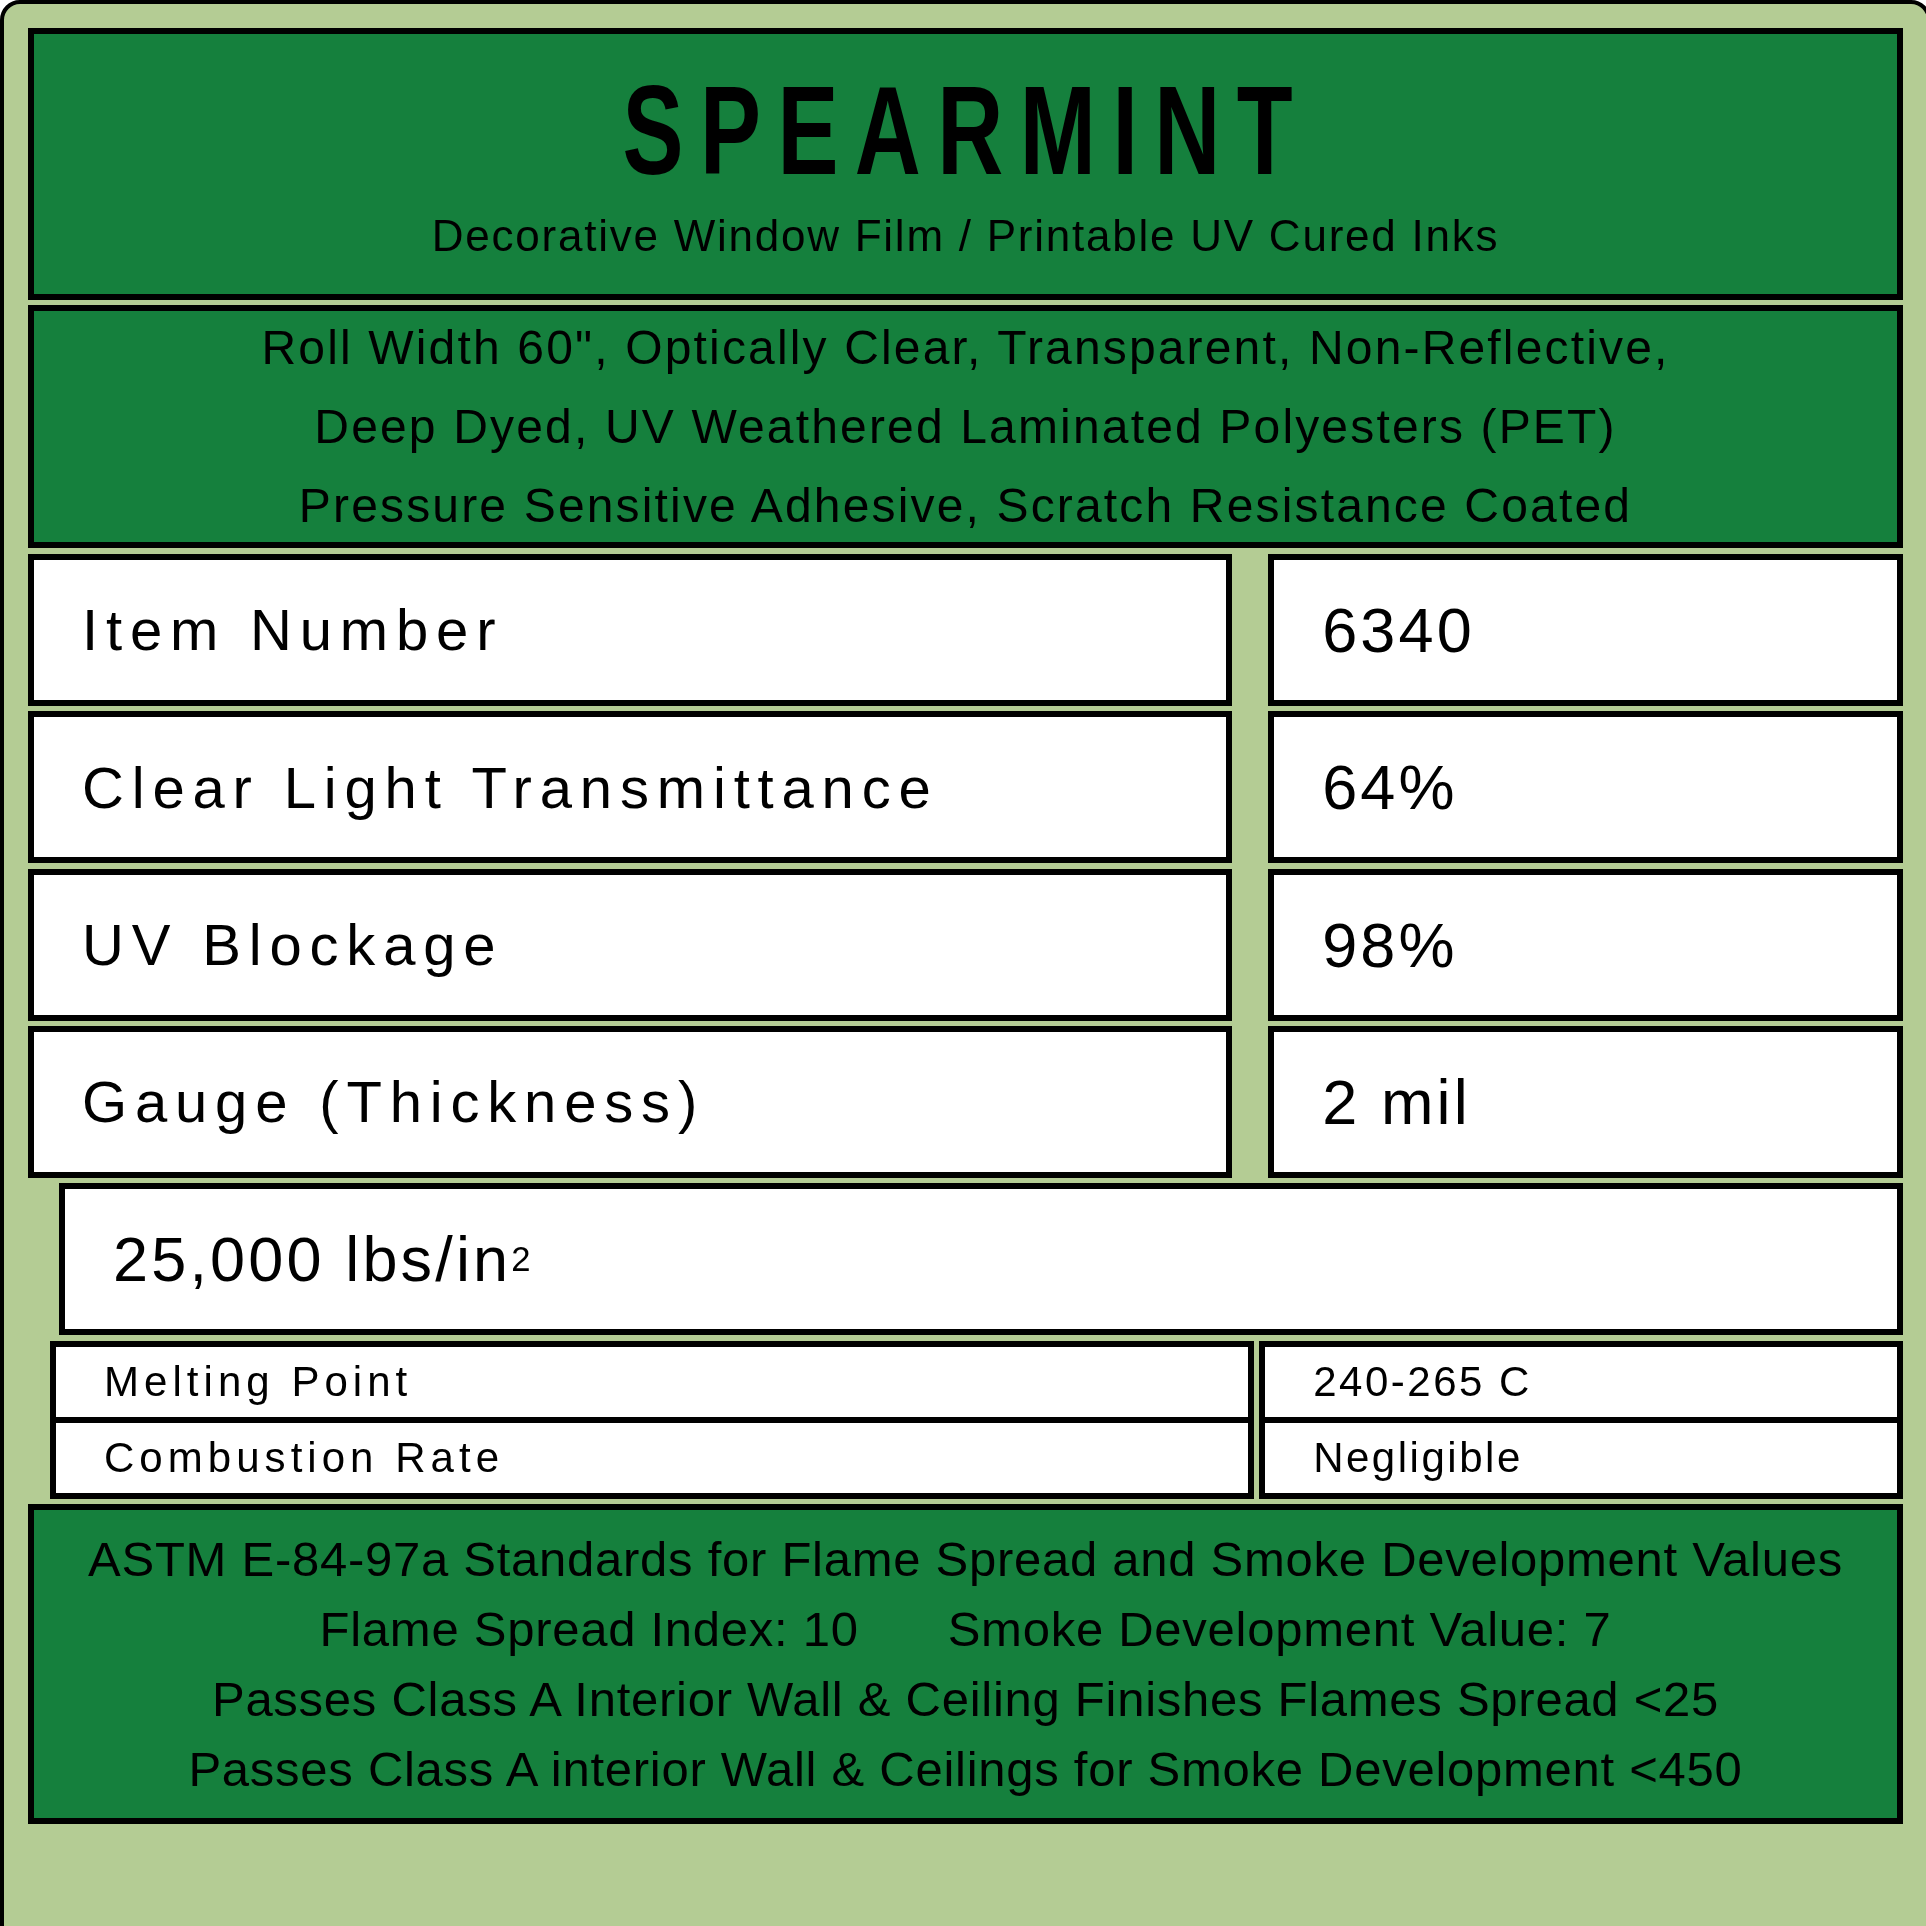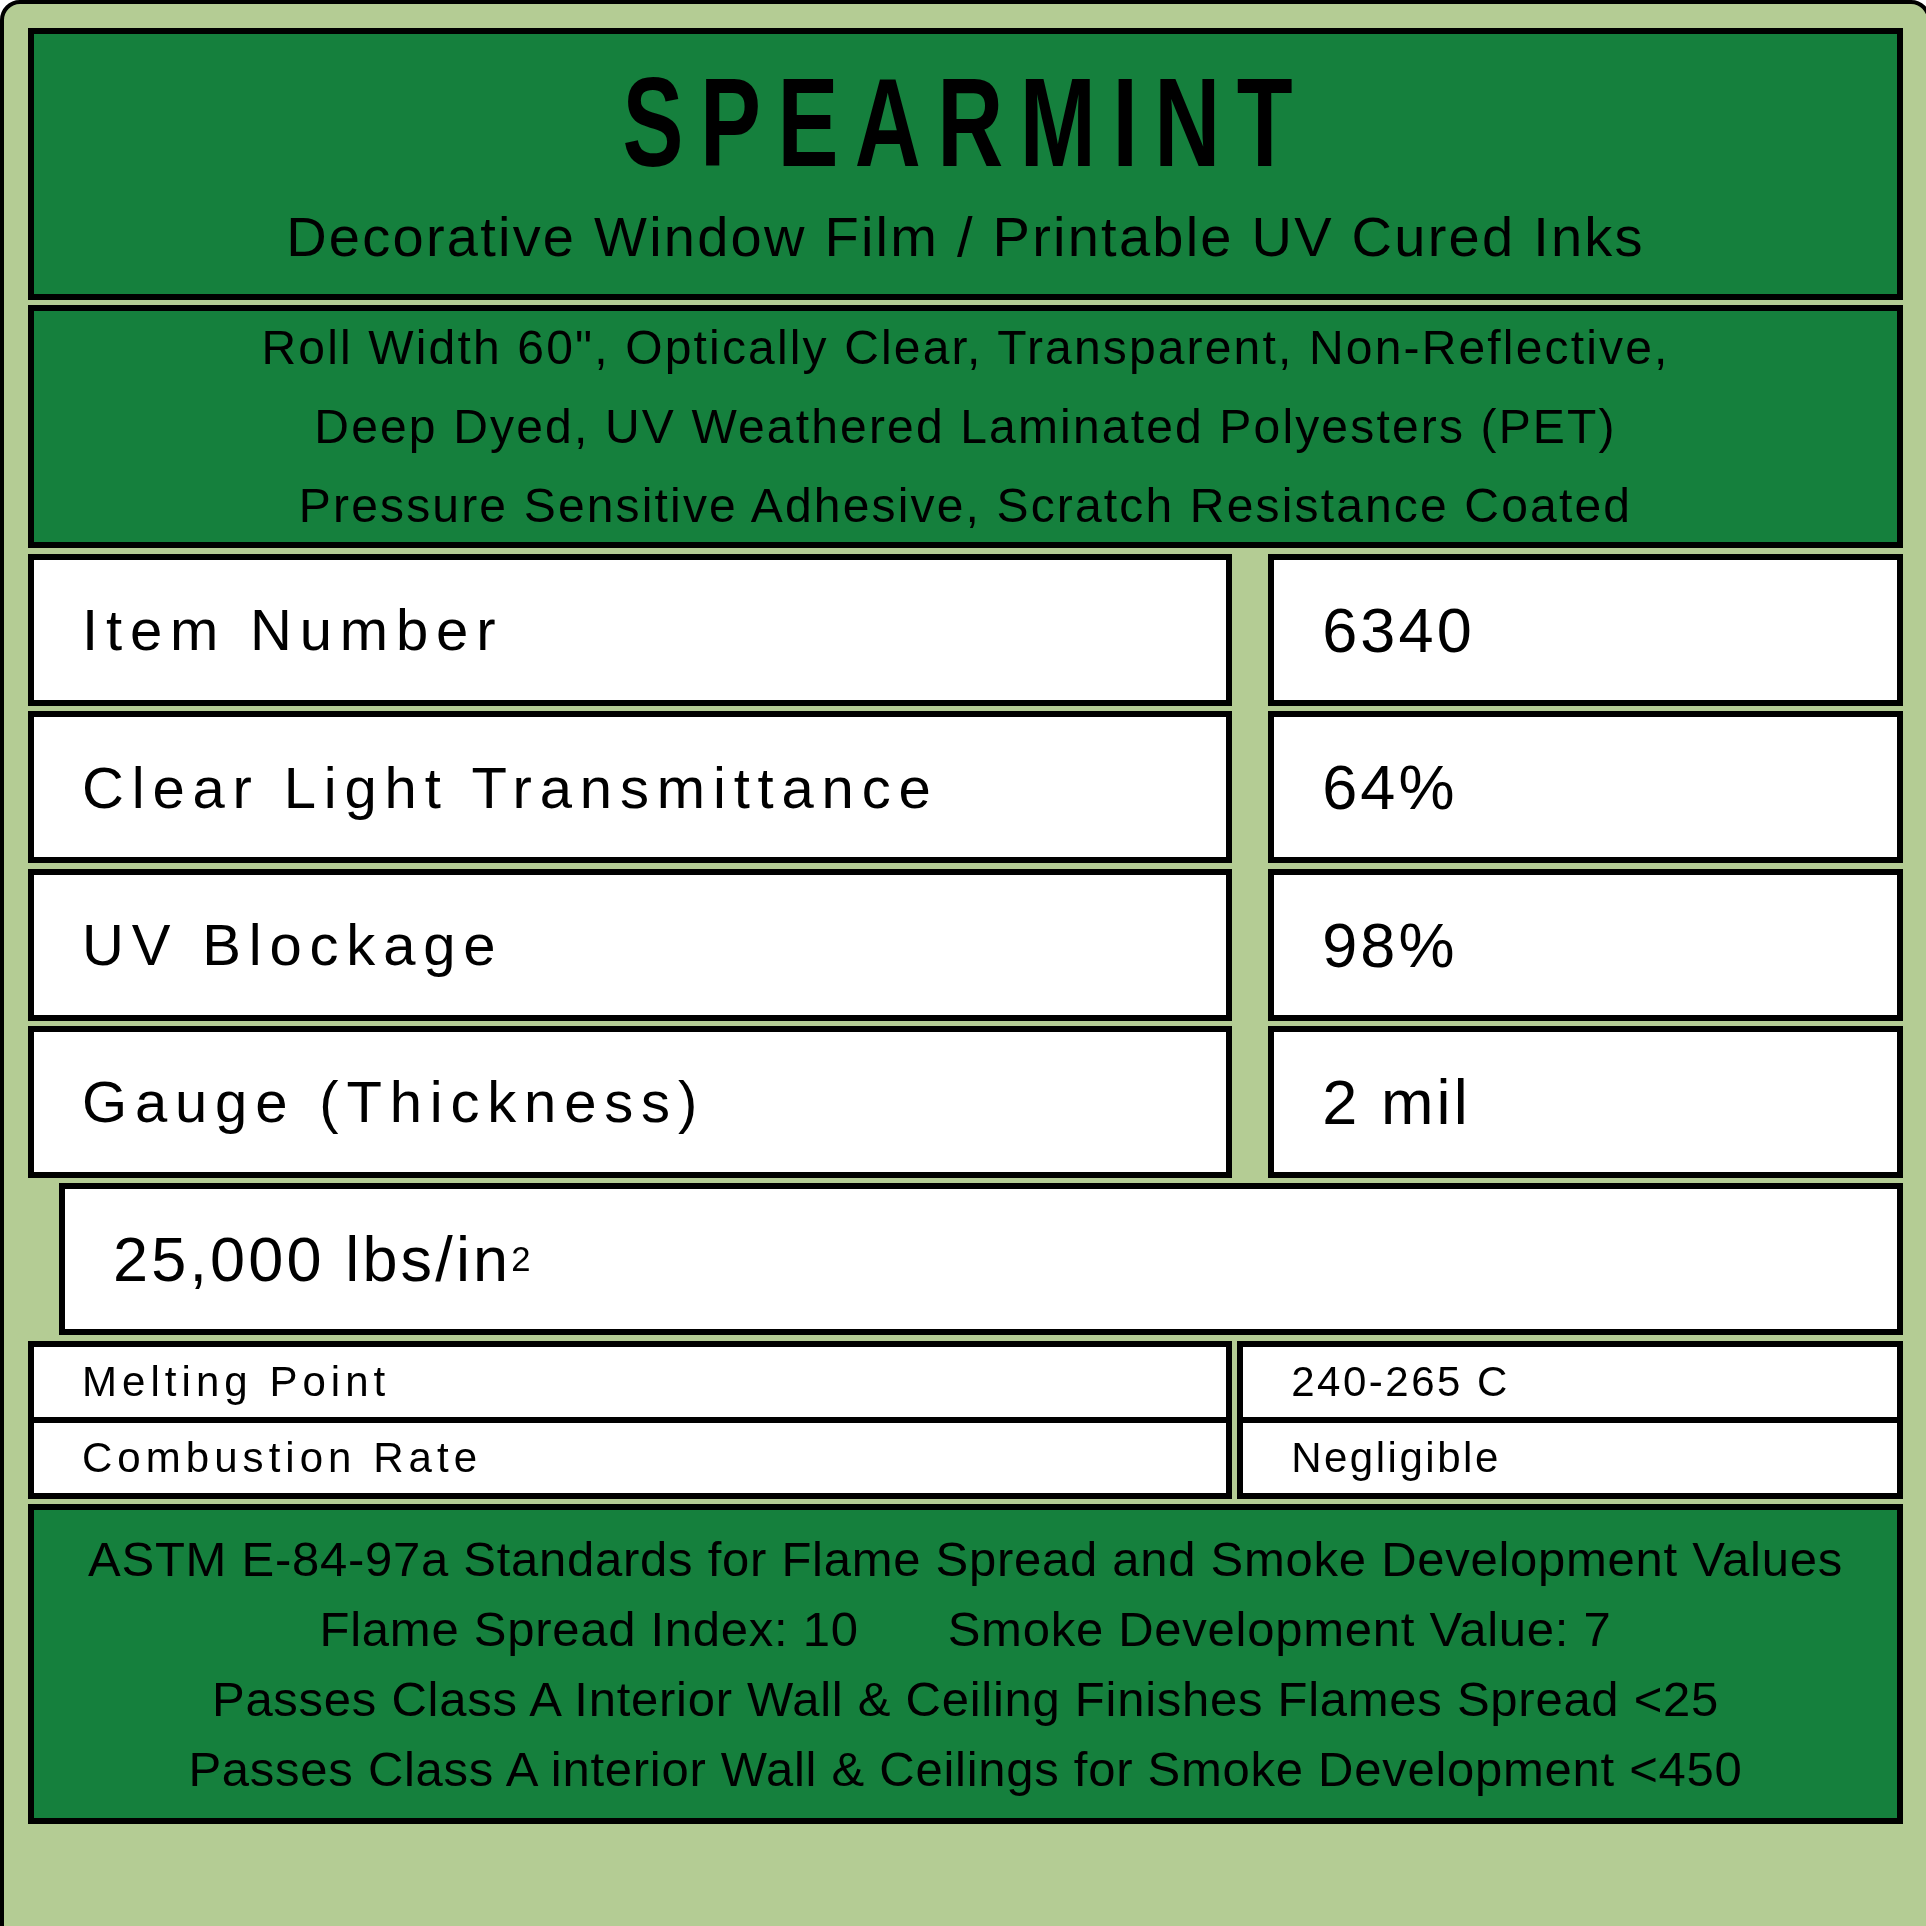--- a/index.html
+++ b/index.html
@@ -36,21 +36,21 @@
     font-size: 127px;
     font-weight: bold;
     letter-spacing: .18em;
     line-height: 1;
     white-space: nowrap;
     transform: scaleX(.72);
     transform-origin: center;
   }
   .subtitle {
     margin-top: 17.7px;
-    font-size: 56px;
+    font-size: 44px;
     letter-spacing: .04em;
     white-space: nowrap;
   }
 
   
   .desc-box {
     height: 243px;
     margin-bottom: 5.4px;
     display: flex;
     flex-direction: column;
@@ -81,21 +81,21 @@
     padding-left: 25.4px;
   }
   .spec-row.big { height: 152px; }
   .spec-row.big .label-cell { font-size: 58px; letter-spacing: .135em; }
   .spec-row.big .value-cell { font-size: 63px; letter-spacing: .05em; margin-left: 31px; }
   .value-cell sup { font-size: .55em; vertical-align: super; line-height: 0; }
 
   .small-group { margin-bottom: 5.4px; }
   .spec-row.small { height: 82px; margin-bottom: 0; }
   .spec-row.small + .spec-row.small { margin-top: -6.2px; }
-  .spec-row.small .label-cell { font-size: 42px; letter-spacing: .12em; }
+  .spec-row.small .label-cell { font-size: 42px; letter-spacing: .12em; margin-left: 22px; }
   .spec-row.small .value-cell { font-size: 42px; letter-spacing: .06em; }
 
   
   .astm-box {
     height: 320px;
     margin-bottom: 5.4px;
     display: flex;
     flex-direction: column;
     justify-content: center;
     text-align: center;

